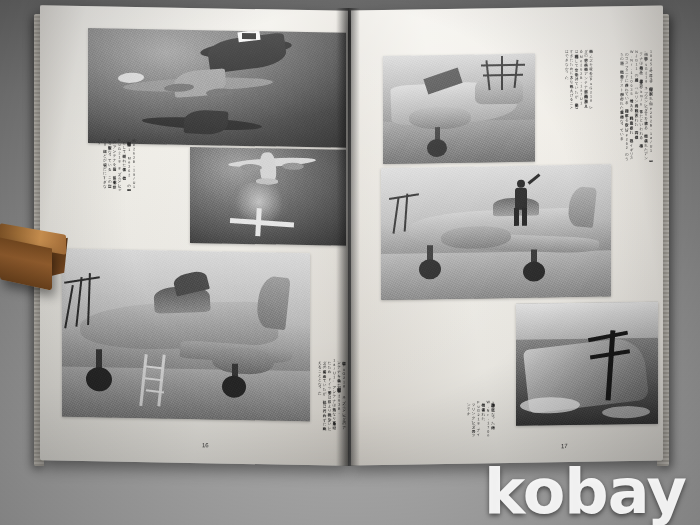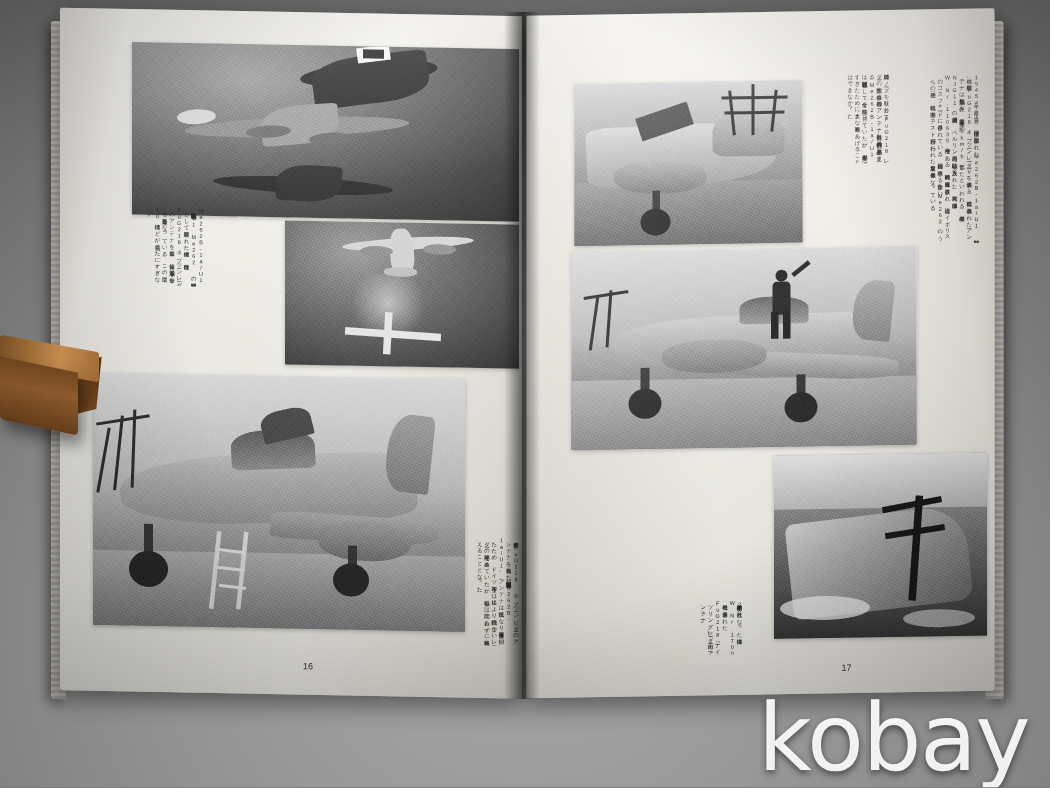--- a/index.html
+++ b/index.html
@@ -191,21 +191,21 @@
     background: linear-gradient(180deg, #5c3716 0%, #7a4a21 100%);
     transform: skewY(-14deg) skewX(-6deg);
   }
 
   
   .watermark {
     position: absolute;
     right: 14px;
     bottom: 2px;
     font-family: "DejaVu Sans", sans-serif;
-    font-weight: normal;
+    font-weight: bold;
     font-size: 62px;
     letter-spacing: -1px;
     color: rgba(255,255,255,0.92);
     text-shadow: 0 2px 5px rgba(0,0,0,0.55);
     line-height: 1;
   }
 </style>
 </head>
 <body>
 

